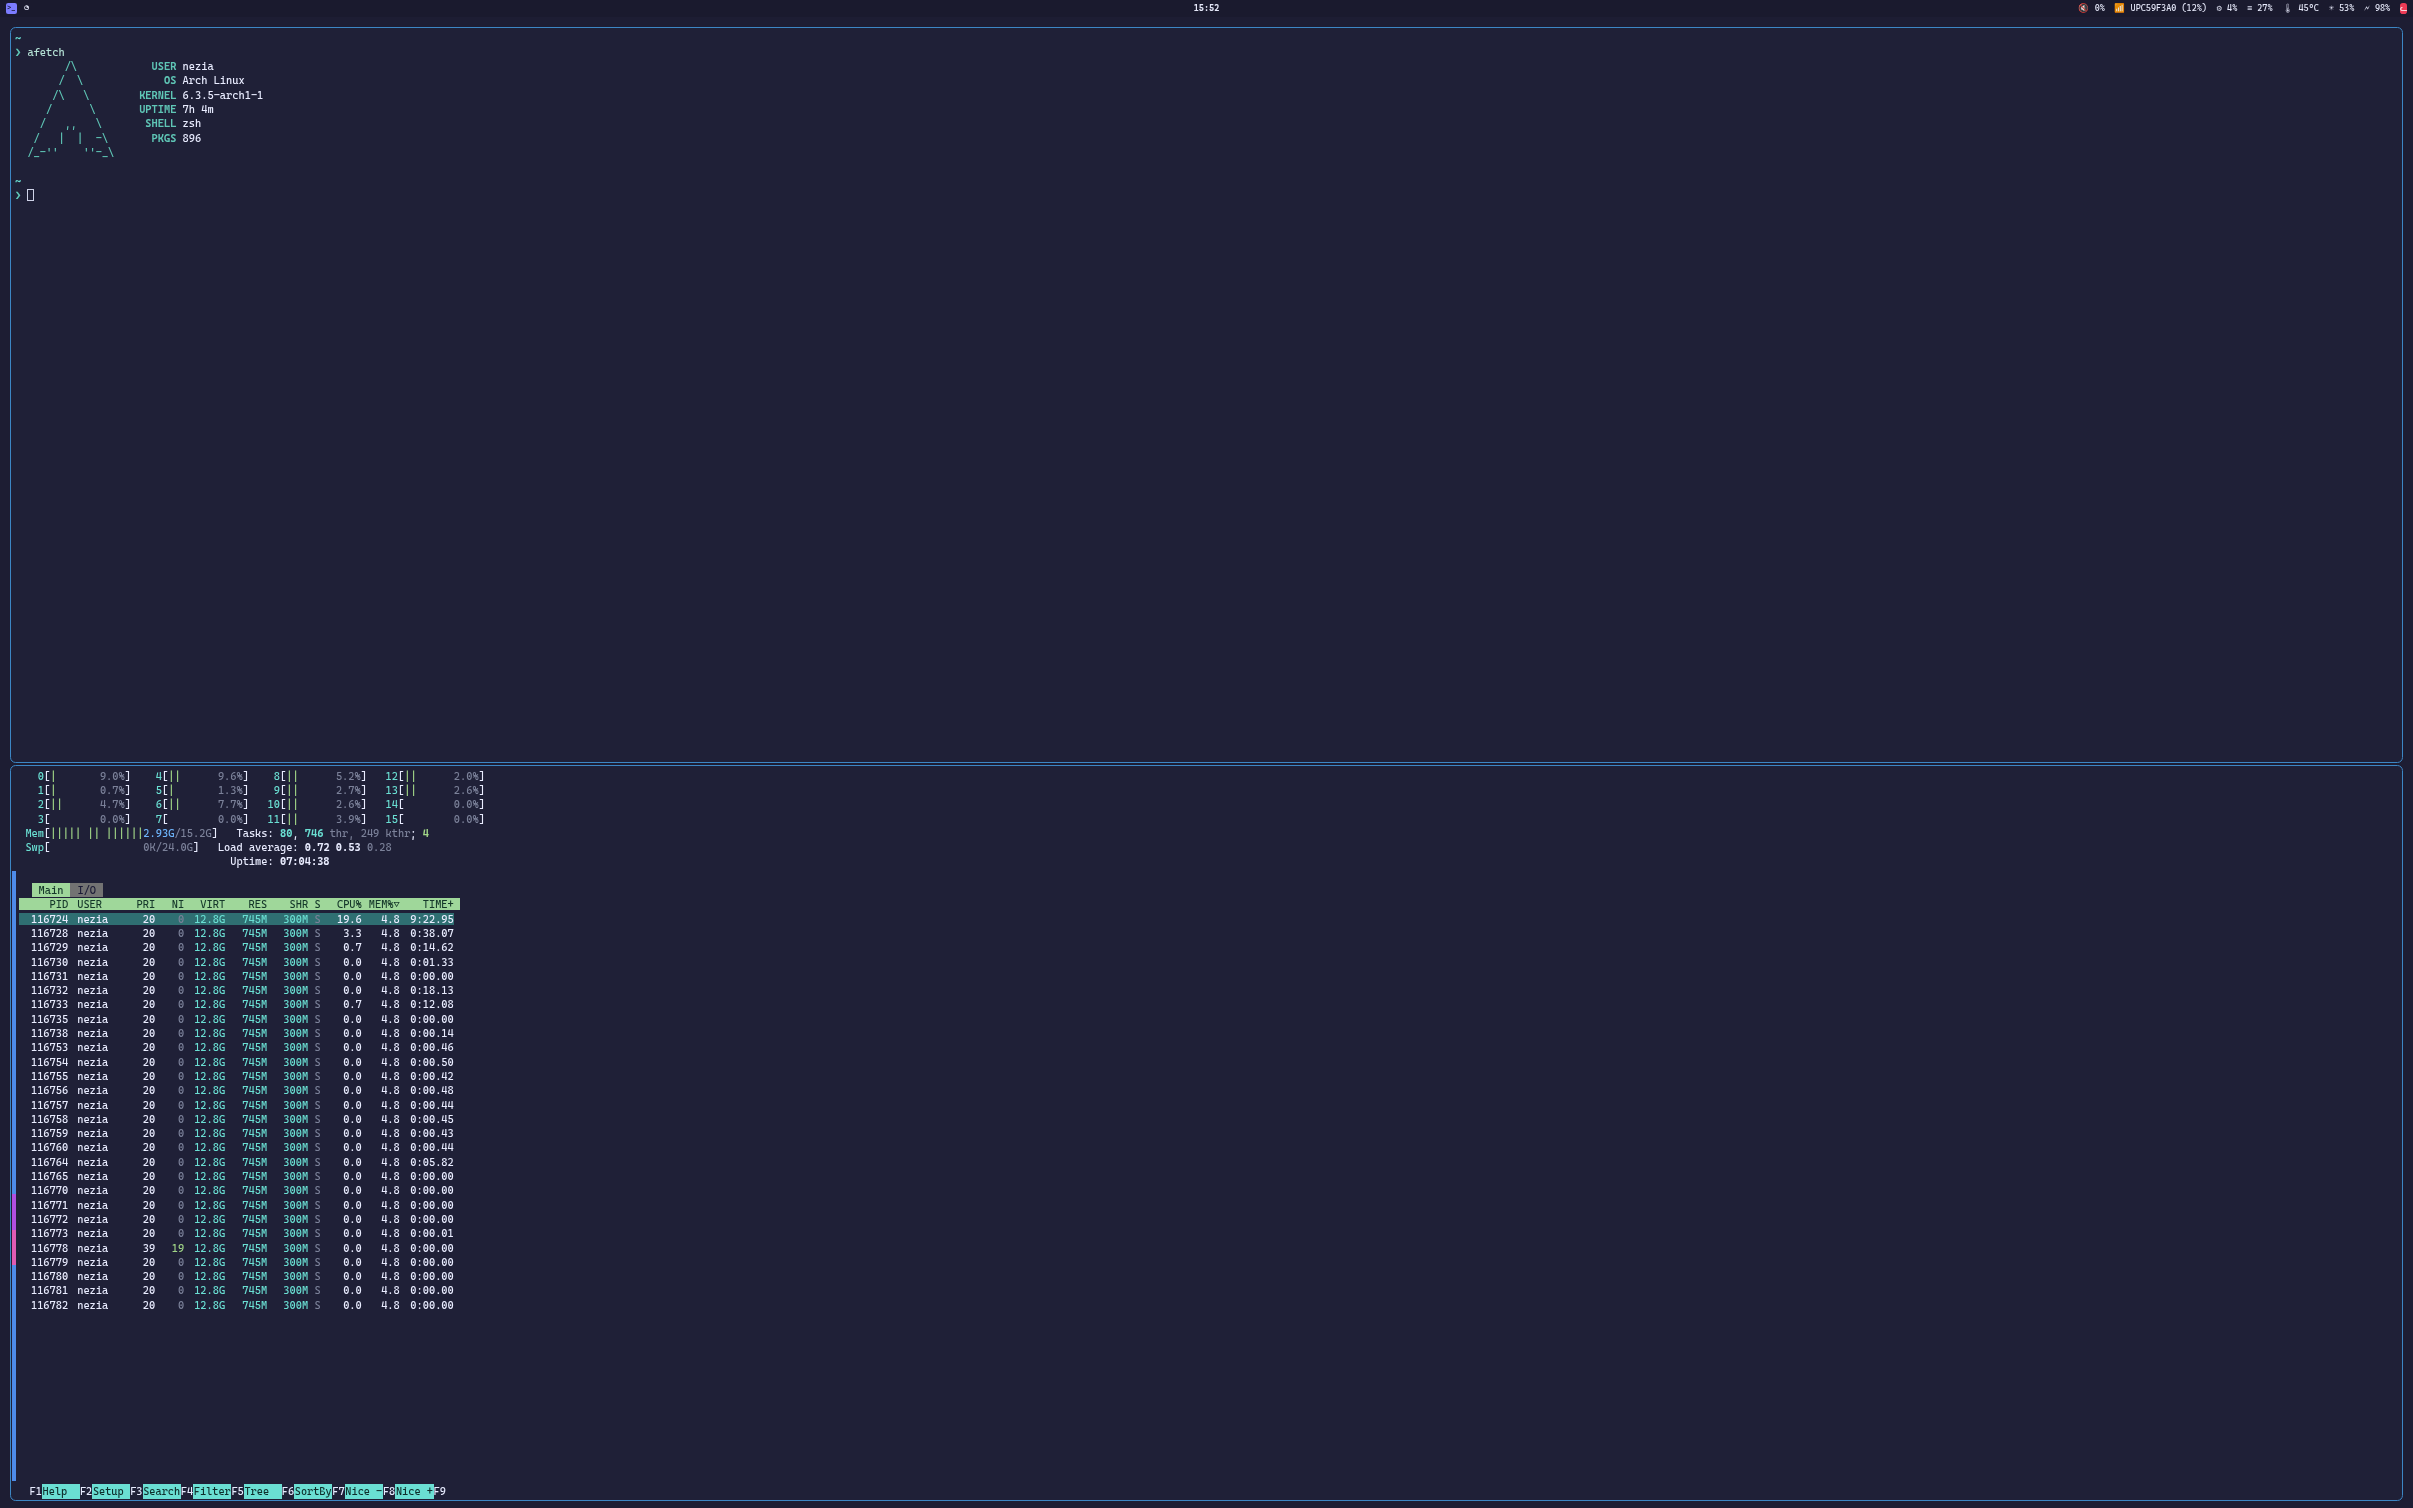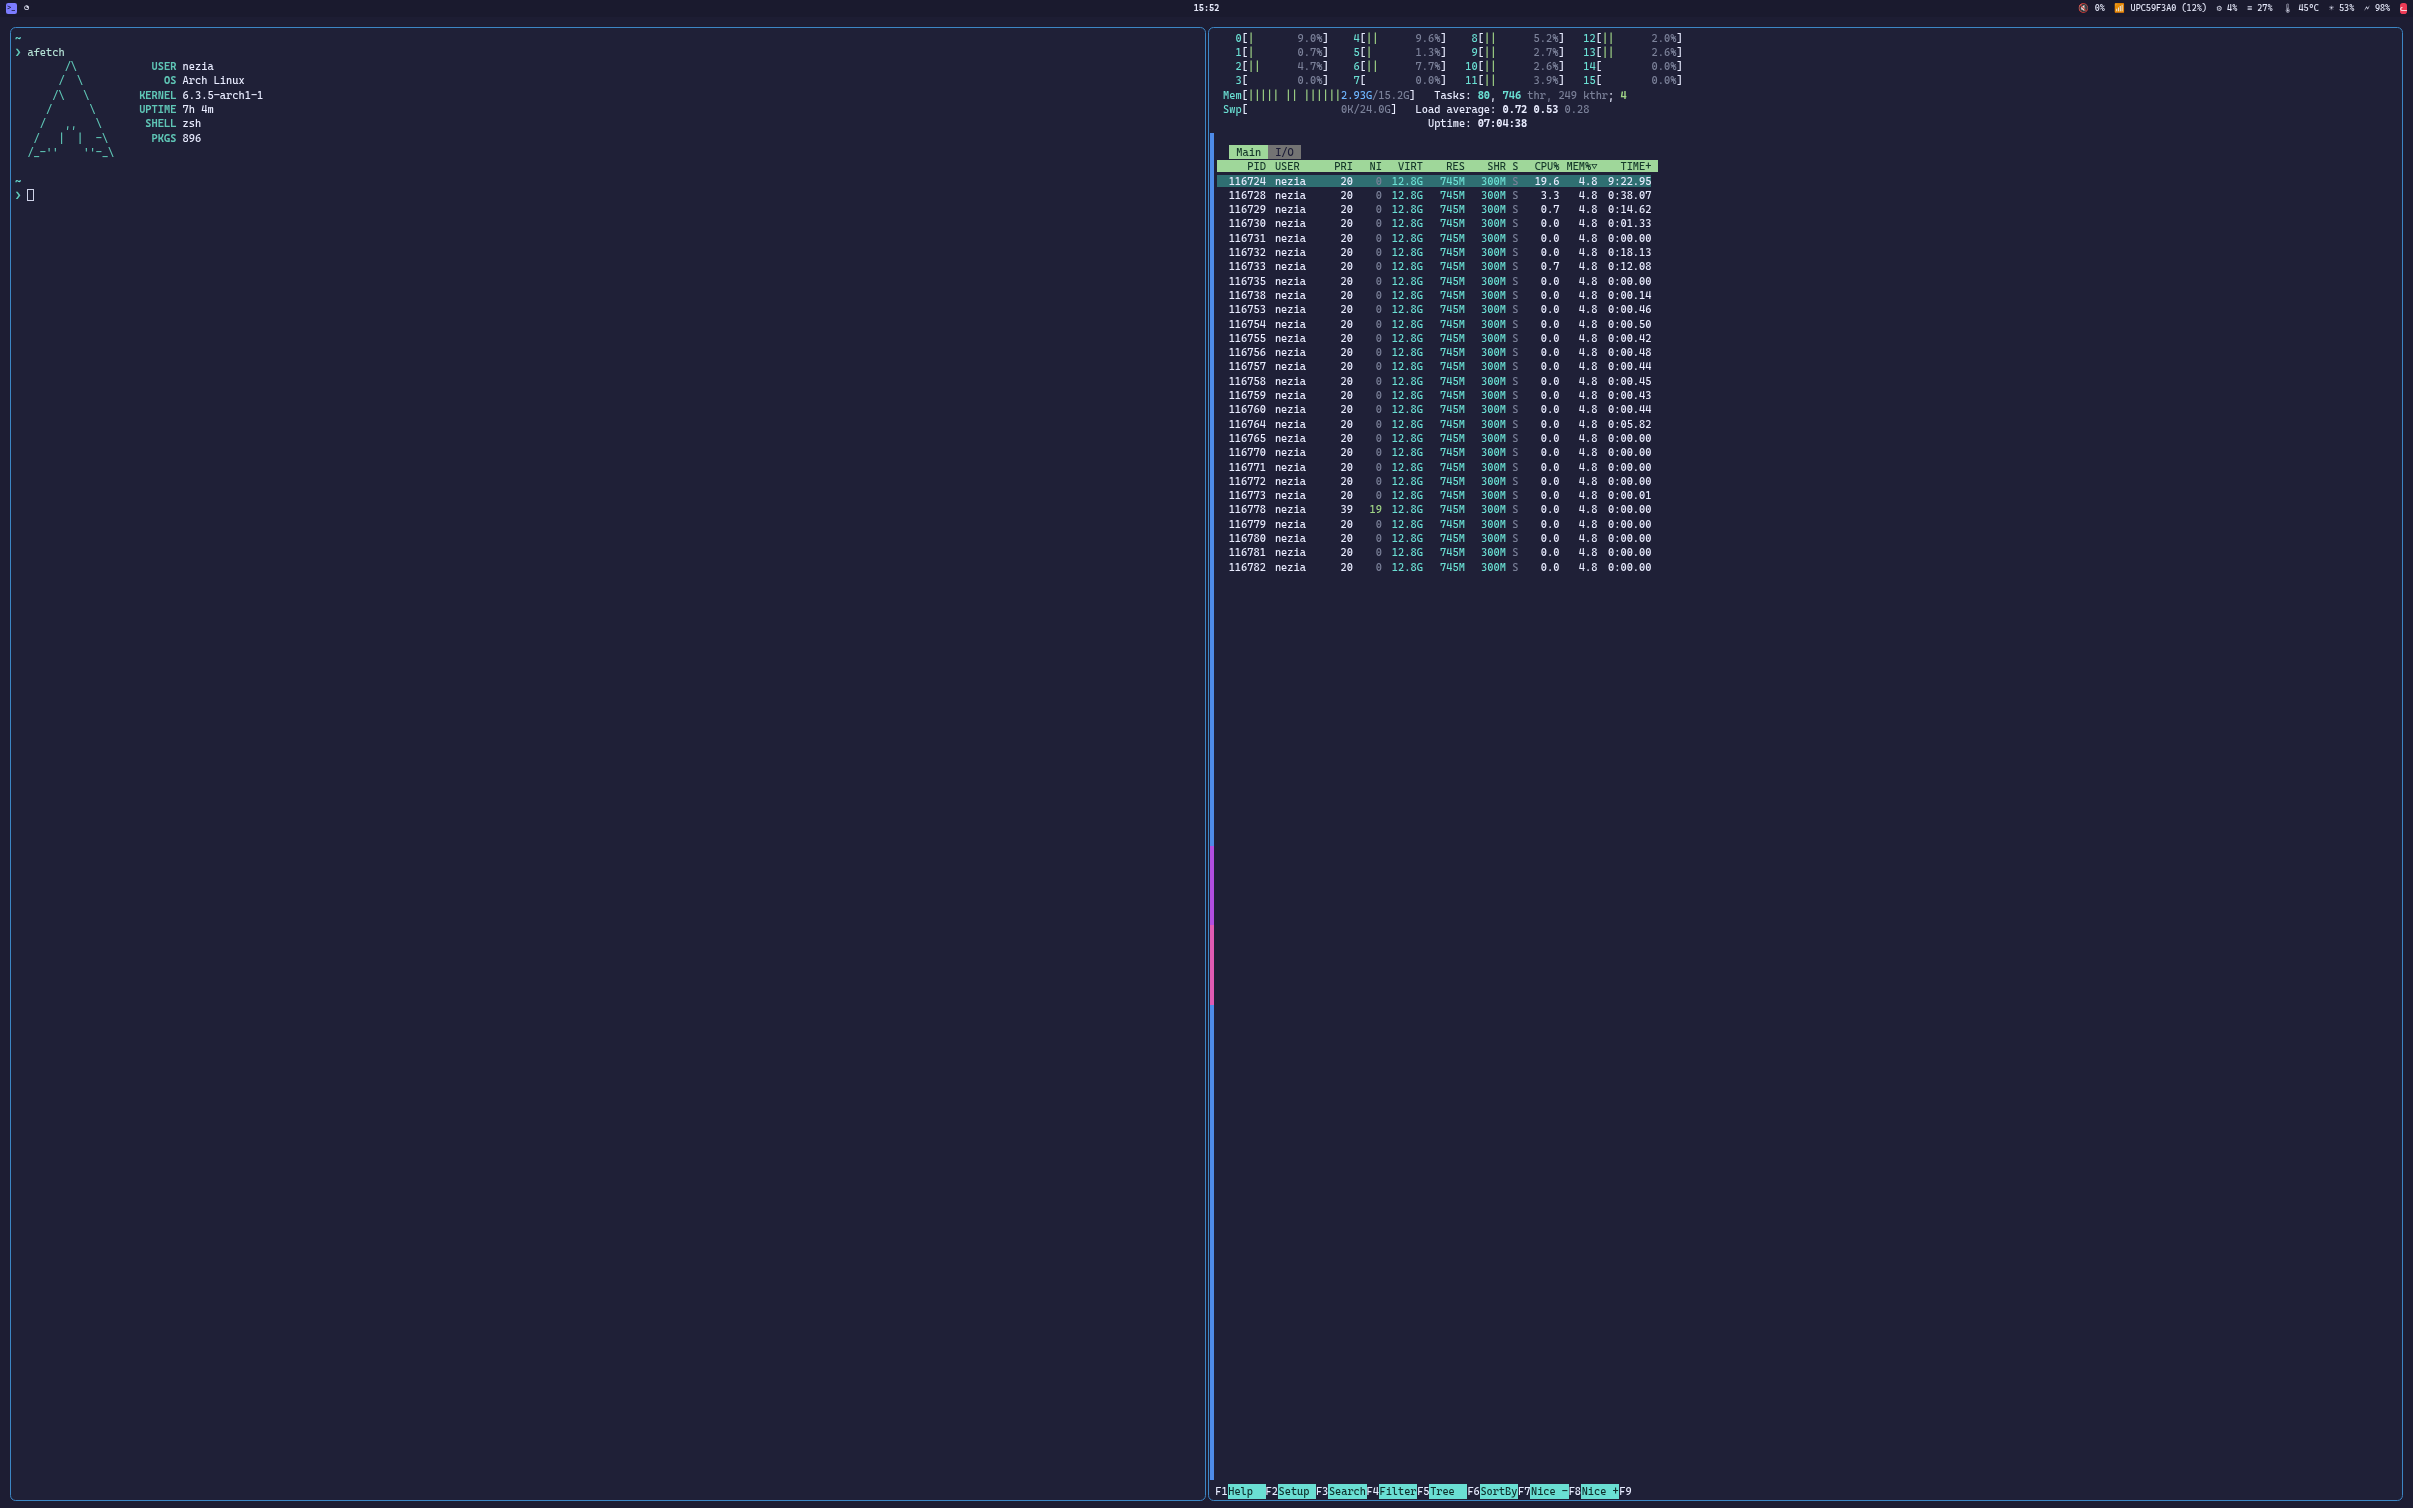--- a/index.html
+++ b/index.html
@@ -37,20 +37,21 @@
   .tile.circle { background: transparent; color: #e6e9fa; font-size: 9px; }
   .tile.disc   { background: #ed3b56; color: #fff; border-radius: 2.8px; }
 
   
   .workspace {
     position: absolute;
     top: 17px; bottom: 0; left: 0; right: 0;
     display: flex;
     gap: 2px;
     padding: 9.8px 9.8px 7px 9.8px;
+    flex-direction: column;
   }
   .pane {
     flex: 1;
     background: #1f2037;
     border: 1.4px solid #3c86c4;
     border-radius: 5.6px;
     overflow: hidden;
     position: relative;
   }
   .pane-inner { padding: 2.8px 4.2px; white-space: pre; font-size: 10.6px; }
@@ -85,21 +86,21 @@
   .w-ni   { width: 29px; }
   .w-virt { width: 41px; text-align: right; }
   .w-res  { width: 42px; }
   .w-shr  { width: 41px; }
   .w-s    { width: 12.6px; }
   .w-cpu  { width: 41px; }
   .w-mem  { width: 38px; }
   .w-time { width: 54px; }
 
   
-  .fnbar { position: absolute; left: 4px; right: 0; bottom: 1.4px; font-size: 10.5px; white-space: nowrap; padding-left: 2.8px;}
+  .fnbar { position: absolute; left: 16px; right: 0; bottom: 1.4px; font-size: 10.5px; white-space: nowrap; padding-left: 2.8px;}
   .fnbar .k  { color: #e8ecff; }
   .fnbar .lb { background: #6adfd3; color: #0f2e2b; padding: 0 0.7px; display: inline-block; min-width: 38px; }
 
   
   .caret { display:inline-block; width:6.3px; height:12px; border:1px solid #cfd3e8; vertical-align:-2.1px; }
 </style>
 </head>
 <body>
 
 <div class="topbar">

